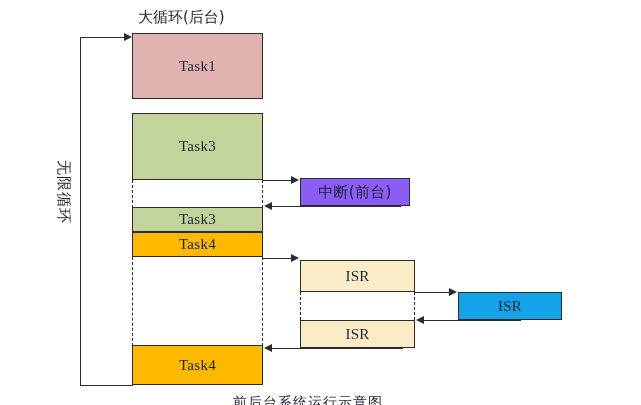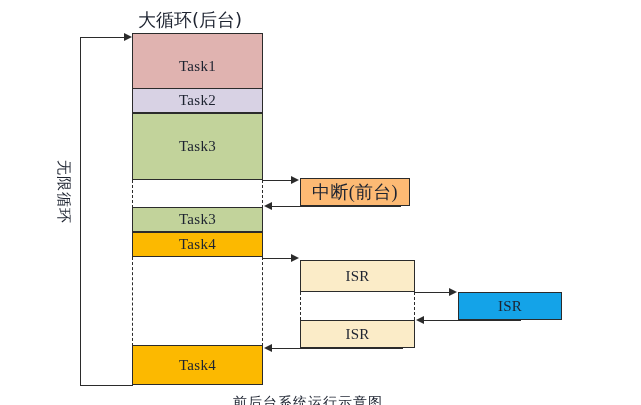--- a/index.html
+++ b/index.html
@@ -29,21 +29,21 @@
     letter-spacing: 0.3px;
   }
   .label {
     position: absolute;
     font-size: 15.5px;
     color: #1d2330;
     white-space: nowrap;
   }
   .cjk {
     font-family: "DejaVu Sans", "Liberation Sans", sans-serif;
-    font-size: 18px;
+    font-size: 15px;
   }
   .vline {
     position: absolute;
     background: #2b2b2b;
     width: 1.4px;
   }
   .hline {
     position: absolute;
     background: #2b2b2b;
     height: 1.4px;
@@ -97,23 +97,20 @@
   <div class="hline" style="left:80px; top:37px; width:45px;"></div>
   <div class="arrow-head-r" style="left:124px; top:33px;"></div>
   <div class="hline" style="left:80px; top:385px; width:53px;"></div>
 
   <div class="vert-text" style="left:73px; top:160px;">无限循环</div>
 
   <div class="box" style="left:132px; top:33px; width:131px; height:66px; background:#e0b3b0;">
     <span>Task1</span>
   </div>
 
-  <div class="box" style="left:132px; top:88px; width:131px; height:25px; background:#d8d2e4;">
-    <span>Task2</span>
-  </div>
 
   <div class="box" style="left:132px; top:113px; width:131px; height:67px; background:#c2d39b;">
     <span>Task3</span>
   </div>
 
   <div class="box" style="left:132px; top:207px; width:131px; height:25px; background:#c2d39b;">
     <span>Task3</span>
   </div>
 
   <div class="box" style="left:132px; top:232px; width:131px; height:25px; background:#fcb900;">
@@ -123,21 +120,21 @@
   <div class="box" style="left:132px; top:345px; width:131px; height:40px; background:#fcb900;">
     <span>Task4</span>
   </div>
 
   <div class="dashed-v" style="left:132px; top:180px; height:28px;"></div>
   <div class="dashed-v" style="left:262px; top:180px; height:28px;"></div>
 
   <div class="dashed-v" style="left:132px; top:257px; height:89px;"></div>
   <div class="dashed-v" style="left:262px; top:257px; height:89px;"></div>
 
-  <div class="box cjk" style="left:300px; top:178px; width:110px; height:28px; background:#fdba74;font-family:Liberation Serif, serif;">
+  <div class="box cjk" style="left:300px; top:178px; width:110px; height:28px; background:#8b5cf6;">
     <span>中断(前台)</span>
   </div>
 
   <div class="hline" style="left:263px; top:180px; width:29px;"></div>
   <div class="arrow-head-r" style="left:291px; top:176px;"></div>
 
   <div class="hline" style="left:271px; top:206px; width:130px;"></div>
   <div class="arrow-head-l" style="left:264px; top:202px;"></div>
 
   <div class="box" style="left:300px; top:260px; width:115px; height:32px; background:#fbecc8;">

